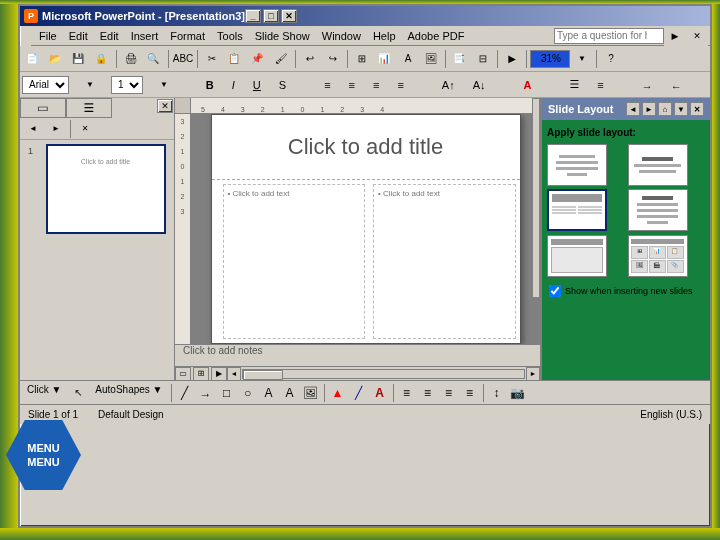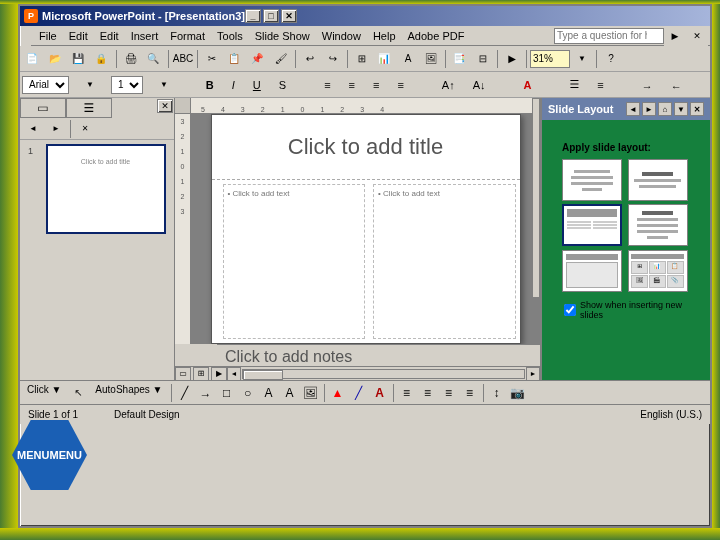--- a/index.html
+++ b/index.html
@@ -163,23 +163,23 @@
     .toolbar-separator {
       width: 1px;
       height: 18px;
       background: #808080;
       margin: 0 2px;
     }
     .zoom-box {
       display: flex;
       align-items: center;
       border: 1px solid #808080;
-      background: #fef9c3;
+      background: #1d4ed8;
       height: 18px;
-      padding: 0 2px;
+      padding: 0 10px;
       width: 40px;
       font-size: 10px;
     }
 
     
     .format-toolbar {
       height: 26px;
       background: #d4d0c8;
       display: flex;
       align-items: center;
@@ -324,21 +324,21 @@
       display: flex;
       align-items: center;
       justify-content: center;
       font-size: 8px;
       cursor: pointer;
       color: #000;
     }
     .task-pane-body {
       flex: 1;
       overflow-y: auto;
-      padding: 20px;
+      padding: 5px;
     }
     .task-section-title {
       font-size: 10px;
       font-weight: bold;
       padding: 2px 0;
       color: #000;
     }
     .layout-grid {
       display: grid;
       grid-template-columns: 1fr 1fr;
@@ -376,26 +376,25 @@
       margin: 0 auto;
     }
     .lt-line.title { width: 60%; background: #666; height: 4px; }
     .lt-line.short { width: 40%; }
 
     
     .notes-bar {
       height: 22px;
       background: #d4d0c8;
       display: flex;
-      align-items: flex-end;
+      align-items: flex-start;
       padding: 0 8px;
-      font-size: 16px;
+      font-size: 10px;
       color: #555;
       border-top: 1px solid #808080;
-      margin-left: 42px;
     }
 
     
     .scroll-h {
       height: 14px;
       background: #d4d0c8;
       border-top: 1px solid #808080;
       display: flex;
       align-items: center;
     }
@@ -427,21 +426,21 @@
 
     
     .status-bar {
       height: 20px;
       background: #d4d0c8;
       border-top: 1px solid #808080;
       display: flex;
       align-items: center;
       padding: 0 8px;
       font-size: 10px;
-      gap: 36px;
+      gap: 20px;
     }
     .status-item {
       font-size: 10px;
       color: #000;
     }
 
     
     .view-btns {
       display: flex;
       align-items: center;
@@ -487,28 +486,28 @@
       display: flex;
       align-items: center;
       justify-content: center;
       font-size: 12px;
       cursor: pointer;
     }
 
     
     .menu-utama {
       position: absolute;
-      left: 12px;
+      left: 6px;
       bottom: 50px;
       width: 75px;
       height: 70px;
       background: #1a5fb4;
       clip-path: polygon(25% 0%, 75% 0%, 100% 50%, 75% 100%, 25% 100%, 0% 50%);
       display: flex;
-      flex-direction: row;
+      flex-direction: column;
       align-items: center;
       justify-content: center;
       color: white;
       font-size: 11px;
       font-weight: bold;
       cursor: pointer;
       z-index: 200;
       text-align: center;
       line-height: 1.3;
     }

